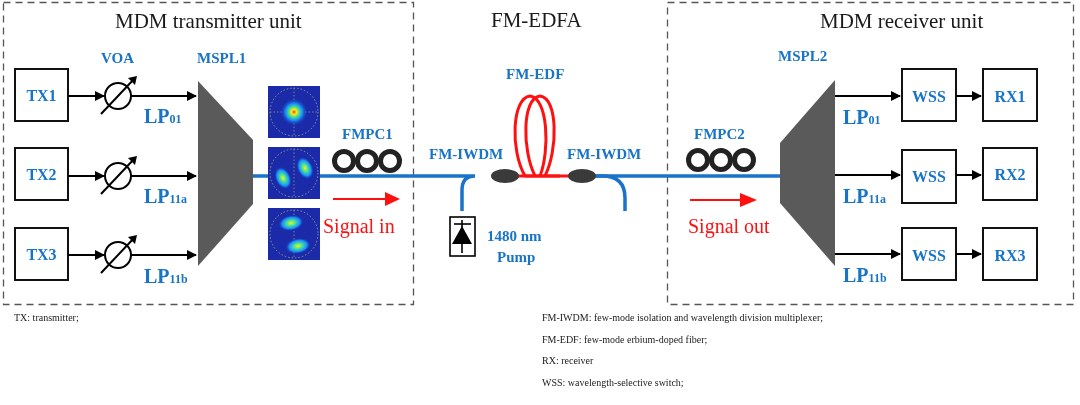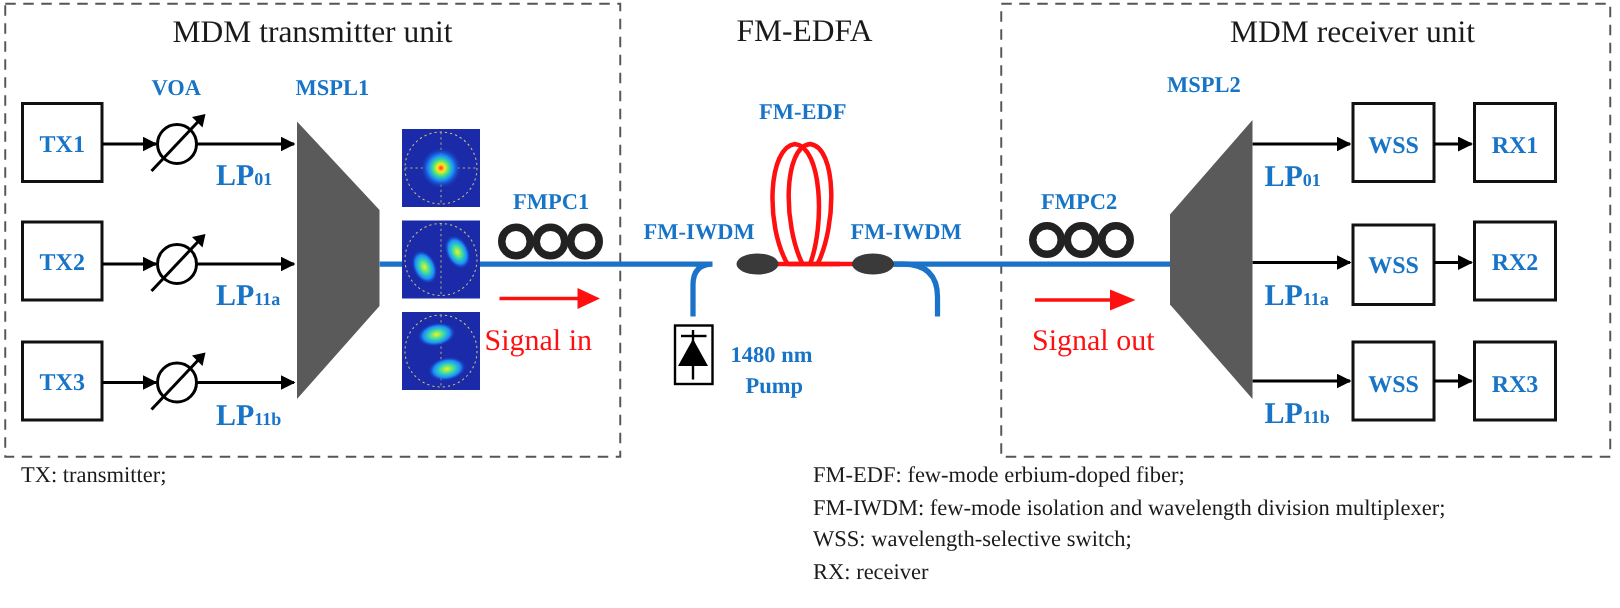--- a/index.html
+++ b/index.html
@@ -5,21 +5,21 @@
   html, body { margin:0; padding:0; background:#ffffff; }
   body { width:1080px; height:405px; position:relative; overflow:hidden; font-family:"Liberation Serif", serif; }
   svg { position:absolute; left:0; top:0; }
   .unit-title { font-family:"Liberation Serif", serif; font-size:21px; fill:#1a1a1a; }
   .blue-label { font-family:"Liberation Serif", serif; font-weight:bold; fill:#1874c6; }
   .lbl-sm { font-size:15px; }
   .lbl-box { font-size:16px; }
   .lbl-lp { font-size:20px; }
   .lbl-sub { font-size:12px; }
   .red-label { font-family:"Liberation Serif", serif; font-size:20px; fill:#ff1010; }
-  .legend { position:absolute; font-family:"Liberation Serif", serif; font-size:15px; color:#1a1a1a; line-height:21.5px; margin:0; }
+  .legend { position:absolute; font-family:"Liberation Serif", serif; font-size:10px; color:#1a1a1a; line-height:21.5px; margin:0; }
   .legend div { white-space:nowrap; }
 </style>
 </head>
 <body>
 
 <svg width="1080" height="405" viewBox="0 0 1080 405">
   <defs>
     <marker id="arrowBlack" markerWidth="10" markerHeight="10" refX="9" refY="5" orient="auto" markerUnits="userSpaceOnUse">
       <path d="M0,0 L10,5 L0,10 Z" fill="#000"></path>
     </marker>
@@ -195,17 +195,17 @@
     <line x1="956" y1="254" x2="981" y2="254" stroke="#000" stroke-width="2" marker-end="url(#arrowBlack)"></line>
     <rect x="983" y="228" width="54" height="52" fill="#fff" stroke="#111" stroke-width="2"></rect>
     <text class="blue-label lbl-box" x="1010" y="261" text-anchor="middle">RX3</text>
   </g>
 </svg>
 
 <div class="legend" style="left:14px; top:307px;">
   <div>TX: transmitter;</div>
 </div>
 <div class="legend" style="left:542px; top:307px;">
+  <div>FM-IWDM: few-mode isolation and wavelength division multiplexer;</div>
   <div>FM-EDF: few-mode erbium-doped fiber;</div>
-  <div>FM-IWDM: few-mode isolation and wavelength division multiplexer;</div>
+  <div>RX: receiver</div>
   <div>WSS: wavelength-selective switch;</div>
-  <div>RX: receiver</div>
 </div>
 
 </body></html>

